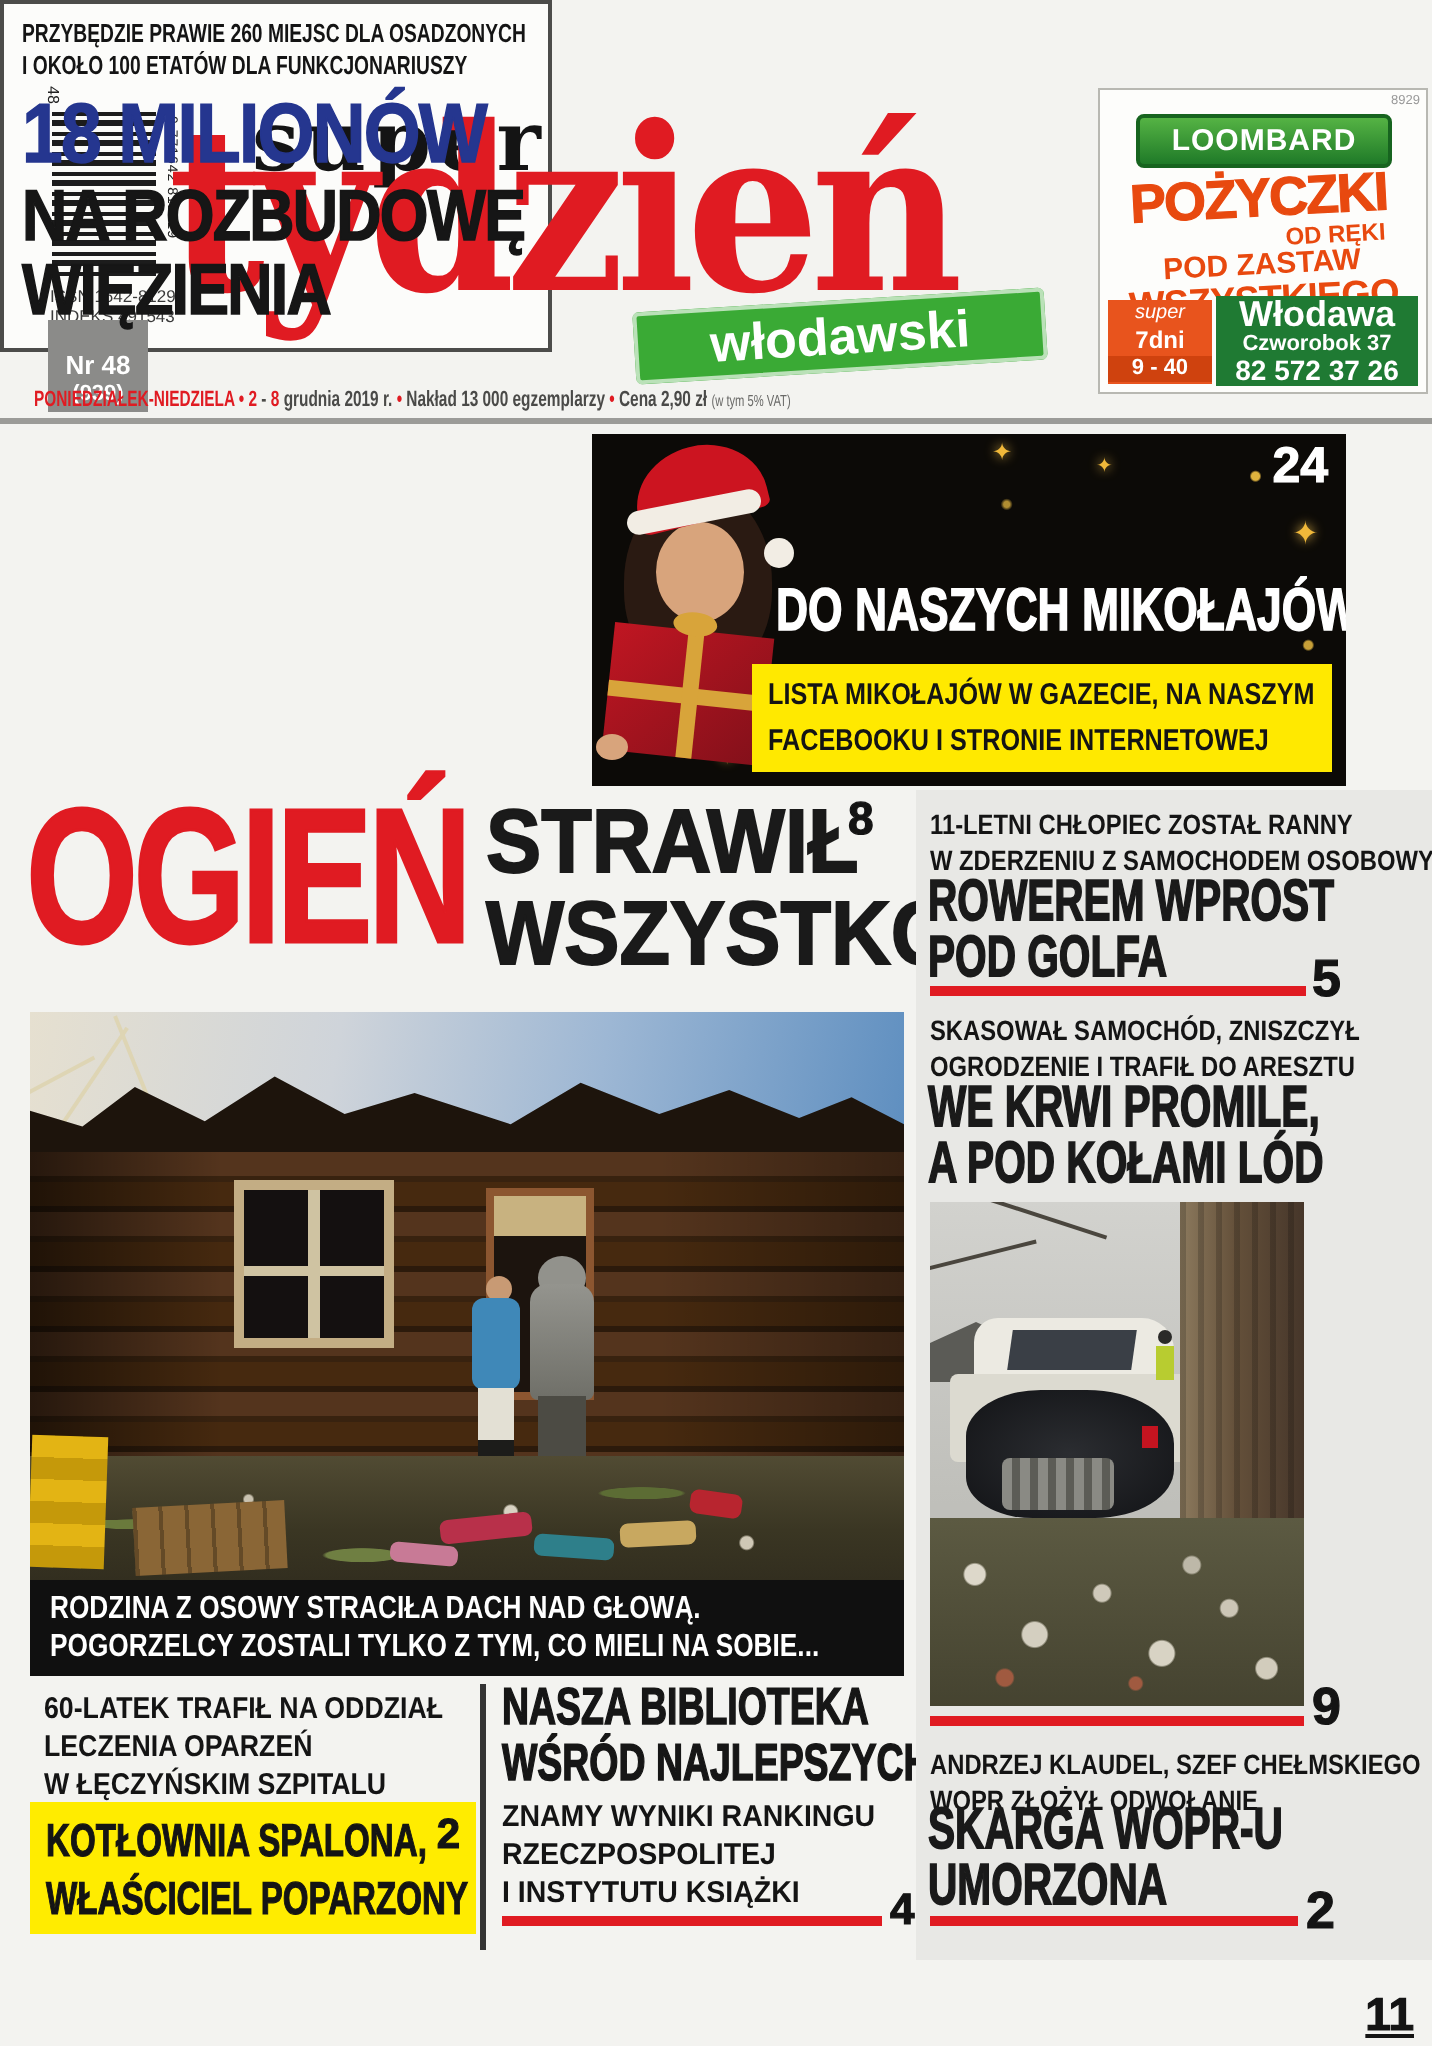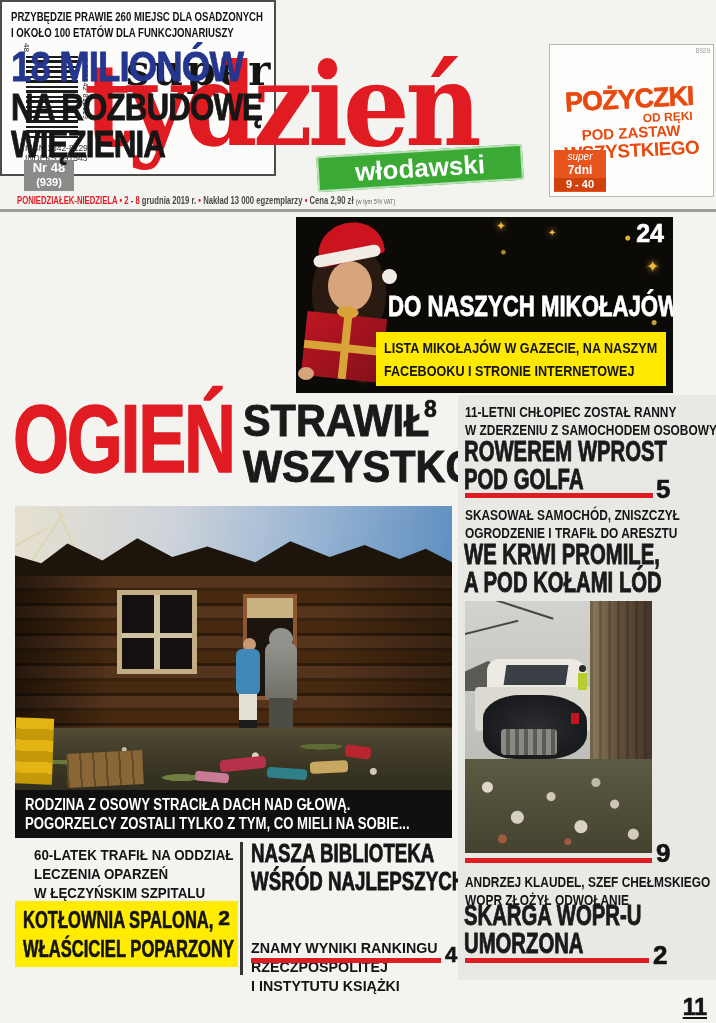--- a/index.html
+++ b/index.html
@@ -12,21 +12,21 @@
   .sx85{transform:scaleX(.85)}.sx87{transform:scaleX(.87)}.sx89{transform:scaleX(.89)}
   .sx92{transform:scaleX(.92)}.sx95{transform:scaleX(.95)}
   .red{color:#e01b22;}
   .pagenum{font-weight:700;color:#141414;-webkit-text-stroke:.6px;}
   .rule{background:#e01b22;height:5px;}
   
   #barcode{left:26px;top:56px;width:52px;height:84px;background:repeating-linear-gradient(180deg,#1c1c1c 0 2px,#fbfbf8 2px 4px,#1c1c1c 4px 7px,#fbfbf8 7px 10px);}
   #bc-num{right:-11px;top:2px;writing-mode:vertical-rl;font-size:7px;color:#222;letter-spacing:.5px;}
   #bc-top{left:-4px;top:-13px;font-size:8px;color:#222;transform:rotate(90deg);}
   #issn{left:25px;top:143px;font-size:8.5px;line-height:10px;color:#3a3a3a;}
-  #issuebox{left:24px;top:160px;width:50px;height:31px;background:#8b8b89;color:#fff;text-align:center;font-weight:700;font-size:13px;line-height:15px;padding-top:0;}
+  #issuebox{left:24px;top:160px;width:50px;height:31px;background:#8b8b89;color:#fff;text-align:center;font-weight:700;font-size:13px;line-height:15px;padding-top:15px;}
   #issuebox .seq{font-size:11px;font-weight:700;}
   #logo-super{left:126px;top:46px;font-family:"DejaVu Serif",serif;font-weight:700;font-size:42px;color:#141414;letter-spacing:3px;}
   #logo-main{left:84px;top:48px;font-family:"DejaVu Serif",serif;font-weight:700;font-size:114px;line-height:114px;color:#e01b22;letter-spacing:-5px;transform:scaleX(.92);transform-origin:0 0;}
   #logo-badge{left:317px;top:150px;width:206px;height:36px;background:#3aaa35;color:#fff;font-weight:700;font-size:26px;line-height:36px;text-align:center;transform:rotate(-3.5deg);border-radius:3px;box-shadow:0 0 0 2px rgba(255,255,255,.65) inset;}
   #dateline{left:17px;top:194px;font-size:11px;font-weight:700;color:#4a4a48;}
   #dateline .vat{font-size:8px;font-weight:400;color:#6a6a68;}
   #toprule{left:0;top:209px;width:716px;height:3px;background:#9b9b98;}
   
   #ad{left:549px;top:44px;width:163px;height:151px;background:#fdfdfb;border:1px solid #b8b8b2;}
   #ad-corner{right:3px;top:2px;font-size:6.5px;color:#999;}
@@ -111,30 +111,30 @@
     radial-gradient(circle at 25% 35%,#c9c2b0 0 2px,transparent 3px),
     linear-gradient(180deg,#514b33,#3a3623 60%,#322e1f);}
   .cloth{position:absolute;border-radius:4px;}
   #mp-crate-y{position:absolute;left:0;top:212px;width:38px;height:66px;background:repeating-linear-gradient(180deg,#e3b414 0 11px,#c5990a 11px 22px);transform:rotate(2deg);}
   #mp-crate-w{position:absolute;left:52px;top:246px;width:76px;height:34px;background:repeating-linear-gradient(90deg,rgba(0,0,0,.28) 0 2px,transparent 2px 13px),#8a6636;transform:rotate(-3deg);}
   .branch{position:absolute;background:#ded5b4;width:2px;}
   
   #caption{left:15px;top:790px;width:437px;height:48px;background:#101010;color:#fff;padding:5px 10px;box-sizing:border-box;}
   #caption .c{font-size:16px;line-height:19px;font-weight:700;}
   
-  #burn-k{left:22px;top:845px;margin-left:12px;}
+  #burn-k{left:22px;top:845px;}
   #burn-k .k{font-size:15px;line-height:19px;font-weight:700;color:#141414;}
   #burn-box{left:15px;top:901px;width:223px;height:66px;background:#ffec00;padding:5px 8px;box-sizing:border-box;}
   #burn-box .h{font-size:23px;line-height:29px;font-weight:700;color:#141414;-webkit-text-stroke:.6px;}
   #burn-box .pg{position:absolute;right:8px;top:5px;font-size:21px;}
   #bdiv{left:240px;top:842px;width:3px;height:133px;background:#343434;}
   
   #lib-h{left:251px;top:839px;}
   #lib-h .h{font-size:26px;line-height:28px;font-weight:700;color:#161616;-webkit-text-stroke:.8px;}
-  #lib-k{left:251px;top:938px;}
+  #lib-k{left:251px;top:899px;}
   #lib-k .k{font-size:15px;line-height:19px;font-weight:700;color:#141414;}
   #lib-rule{left:251px;top:958px;width:190px;}
   #lib-pg{left:445px;top:942px;font-size:22px;}
   
   #rpanel{left:458px;top:395px;width:258px;height:585px;background:#e8e8e5;}
   .rk{font-size:14px;line-height:18px;font-weight:700;color:#141414;}
   .rh{font-size:29px;line-height:28px;font-weight:700;color:#1a1a1a;-webkit-text-stroke:.9px;}
   #bike-k{left:465px;top:403px;}
   #bike-h{left:464px;top:437px;}
   #bike-rule{left:465px;top:493px;width:188px;}
@@ -209,30 +209,36 @@
       <span class="red">•</span>
       <span>Cena</span>
       <span>2,90 zł</span>
       <span class="vat">(w tym 5% VAT)</span>
     </div>
   </div>
   <div id="toprule" class="abs"></div>
 
   <div id="ad" class="abs">
     <div id="ad-corner" class="abs">8929</div>
+    <div id="ad-brand" class="abs">LOOMBARD</div>
     <div id="ad-orange" class="abs">
       <div class="h">POŻYCZKI</div>
       <div class="s1">OD RĘKI</div>
       <div class="s2">POD ZASTAW</div>
       <div class="s3">WSZYSTKIEGO</div>
     </div>
     <div id="ad-hours" class="abs">
       <div class="c">super</div>
       <div class="d">7dni</div>
       <div class="t">9 - 40</div>
+    </div>
+    <div id="ad-green" class="abs">
+      <div class="city">Włodawa</div>
+      <div class="st">Czworobok 37</div>
+      <div class="ph">82 572 37 26</div>
     </div>
   </div>
 
   <div id="prison">
     <div class="ln sx74 k">PRZYBĘDZIE PRAWIE 260 MIEJSC DLA OSADZONYCH</div>
     <div class="ln sx74 k">I OKOŁO 100 ETATÓW DLA FUNKCJONARIUSZY</div>
     <div class="ln sx87 h1">18 MILIONÓW</div>
     <div class="ln sx87 h2">NA ROZBUDOWĘ</div>
     <div class="ln sx87 h2">WIĘZIENIA</div>
     <div class="pg pagenum">11</div>

